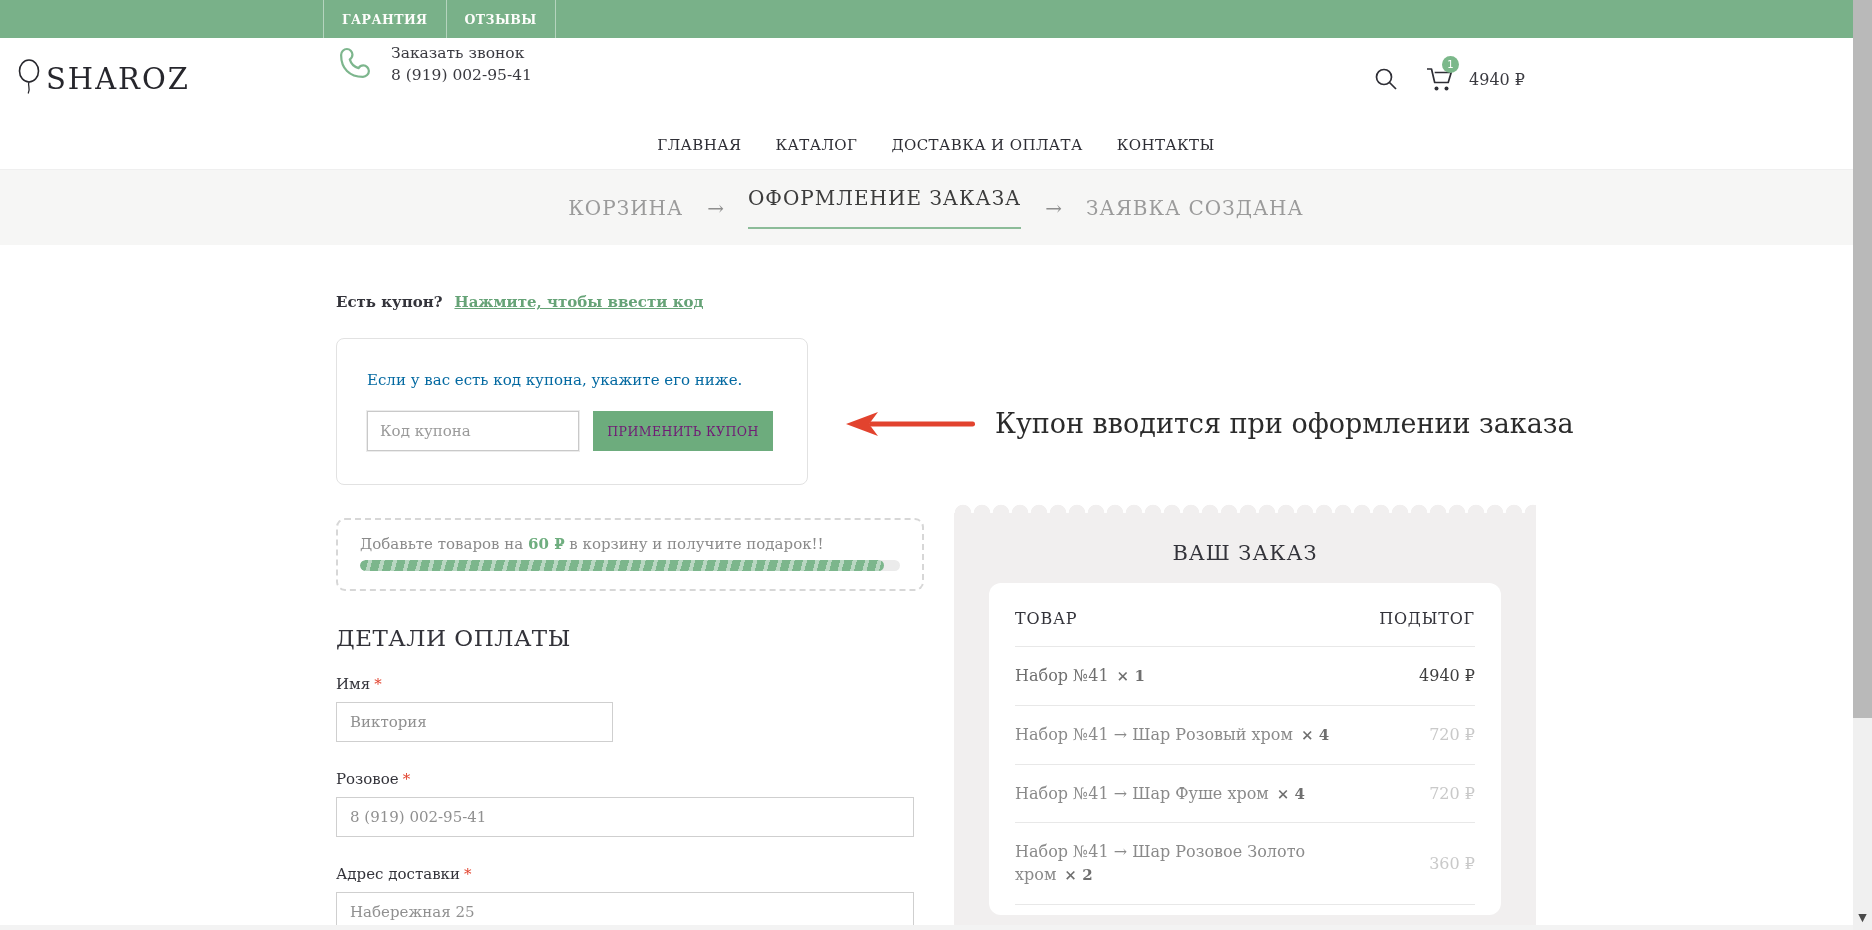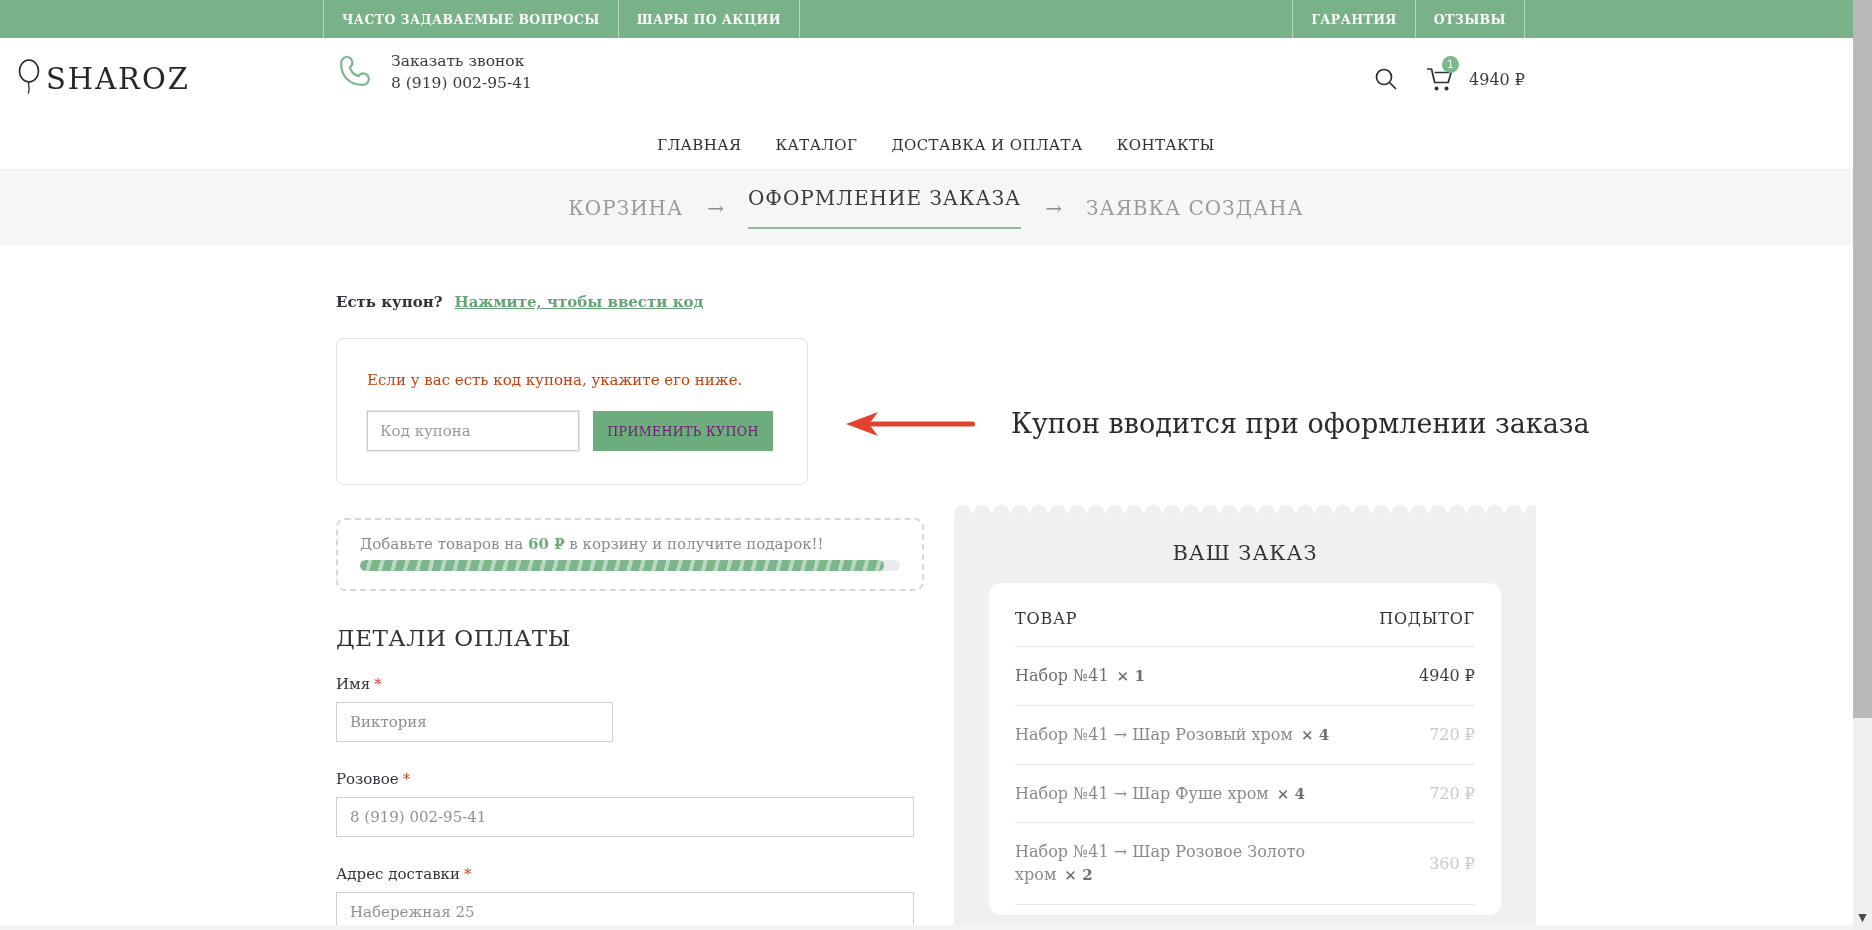--- a/index.html
+++ b/index.html
@@ -11,21 +11,21 @@
     align-items:stretch; padding-left:323px; padding-right:347px; }
   .topbar-group { display:flex; }
   .topbar-link { display:flex; align-items:center; padding:0 18px; color:#fdfdfb;
     font-size:12.5px; font-weight:bold; letter-spacing:.4px; white-space:nowrap;
     border-left:1px solid rgba(255,255,255,.45); cursor:pointer; }
   .topbar-group.right .topbar-link:last-child { border-right:1px solid rgba(255,255,255,.45); }
   .topbar-group.left .topbar-link:last-child { border-right:1px solid rgba(255,255,255,.45); }
 
   
   .header { height:82px; background:#fff; position:relative; }
-  .callback { position:absolute; left:333px; top:14px; display:flex; gap:18px; align-items:flex-end; cursor:pointer; }
+  .callback { position:absolute; left:333px; top:6px; display:flex; gap:18px; align-items:flex-end; cursor:pointer; }
   .callback-texts { display:flex; flex-direction:column; gap:4px; font-size:15.5px; color:#3a3a40; }
   .logo { position:absolute; left:16px; right:0; top:0; height:82px; display:flex;
     justify-content:flex-start; align-items:center; gap:2px; cursor:pointer; }
   .logo-text { font-size:29px; letter-spacing:2px; color:#26262c; }
   .header-right { position:absolute; right:347px; top:0; height:82px; display:flex;
     align-items:center; gap:26px; }
   .cart-wrap { position:relative; display:flex; align-items:center; gap:14px; cursor:pointer; }
   .cart-badge { position:absolute; left:17px; top:-9px; width:17px; height:17px; border-radius:50%;
     background:#7bb88a; color:#fff; font-size:10px; font-family:"DejaVu Sans","Liberation Sans",sans-serif;
     display:flex; align-items:center; justify-content:center; }
@@ -47,21 +47,21 @@
   
   .main { position:relative; width:1200px; margin:0 auto; padding-top:48px; display:flex; gap:28px; }
   .col-left { width:590px; }
   .col-right { width:582px; }
 
   .coupon-q { font-size:15px; font-weight:bold; color:#33333a; display:flex; gap:12px; }
   .coupon-toggle { color:#66a377; text-decoration:underline; cursor:pointer;text-align:right; }
 
   .coupon-box { margin-top:27px; width:472px; border:1px solid #e2e2e2; border-radius:8px;
     padding:32px 30px 33px 30px; }
-  .coupon-hint { font-size:15px; color:#c2410c; }
+  .coupon-hint { font-size:15px; color:#0369a1; }
   .coupon-row { margin-top:22px; display:flex; gap:14px;align-items:flex-end; }
   .coupon-input { width:212px; height:40px; border:1px solid #c9c9c9; outline:1px solid #ececec;
     padding:0 12px; font-size:15px; color:#8a8a8a; font-family:inherit; }
   .coupon-input::placeholder { color:#9a9a9a; }
   .apply-btn { width:180px; height:40px; background:#6dac7d; color:#701a75; border:none;
     font-size:12.5px; font-weight:normal; letter-spacing:.4px; font-family:inherit; cursor:pointer; }
 
   .gift-box { margin-top:33px; width:588px; border:2px dashed #d7d7d7; border-radius:9px;
     padding:15px 22px 18px 22px; }
   .gift-text { font-size:15px; color:#8a8a8a; }
@@ -74,21 +74,21 @@
   .field { margin-top:24px; }
   .field + .field { margin-top:28px; }
   .field-label { font-size:15px; color:#33333a; margin-bottom:9px; }
   .req { color:#e2432e; margin-left:4px; }
   .field-input { height:40px; border:1px solid #cfcfcf; padding:16px 13px; font-size:15px;
     color:#909090; font-family:inherit; width:578px; display:block; }
   .field-input.short { width:277px; }
 
   
   .annotation { position:absolute; left:508px; top:163px; display:flex; align-items:center;
-    gap:32px; white-space:nowrap; }
+    gap:16px; white-space:nowrap; }
   .annotation-text { font-size:27px; color:#2b2b2b; }
 
   
   .receipt { margin-top:207px; width:582px; }
   .receipt-edge { height:13px;
     background-image:radial-gradient(circle at 9px 13px, #f1efef 8px, rgba(0,0,0,0) 8.6px);
     background-size:19px 13px; background-repeat:repeat-x; }
   .receipt-body { background:#f1efef; padding:28px 35px 40px 35px; min-height:420px; }
   .order-title { text-align:center; font-size:21px; letter-spacing:1px; color:#33333a; }
   .order-card { margin-top:18px; background:#fff; border-radius:12px; padding:0 26px 6px 26px; }
@@ -109,24 +109,20 @@
     color:#4a4a4a; font-size:11px; font-family:"DejaVu Sans",sans-serif; cursor:pointer; }
 
   .bottom-strip { position:fixed; bottom:0; left:0; width:1853px; height:5px; background:#f3f3f3; }
 
   svg { display:block; }
 </style>
 </head>
 <body>
 
 <div class="topbar">
-  <div class="topbar-group left">
-    <div class="topbar-link">ЧАСТО ЗАДАВАЕМЫЕ ВОПРОСЫ</div>
-    <div class="topbar-link">ШАРЫ ПО АКЦИИ</div>
-  </div>
   <div class="topbar-group right">
     <div class="topbar-link">ГАРАНТИЯ</div>
     <div class="topbar-link">ОТЗЫВЫ</div>
   </div>
 </div>
 
 <div class="header">
   <div class="callback">
     <span>
       <svg width="40" height="40" viewBox="0 0 36 36">

